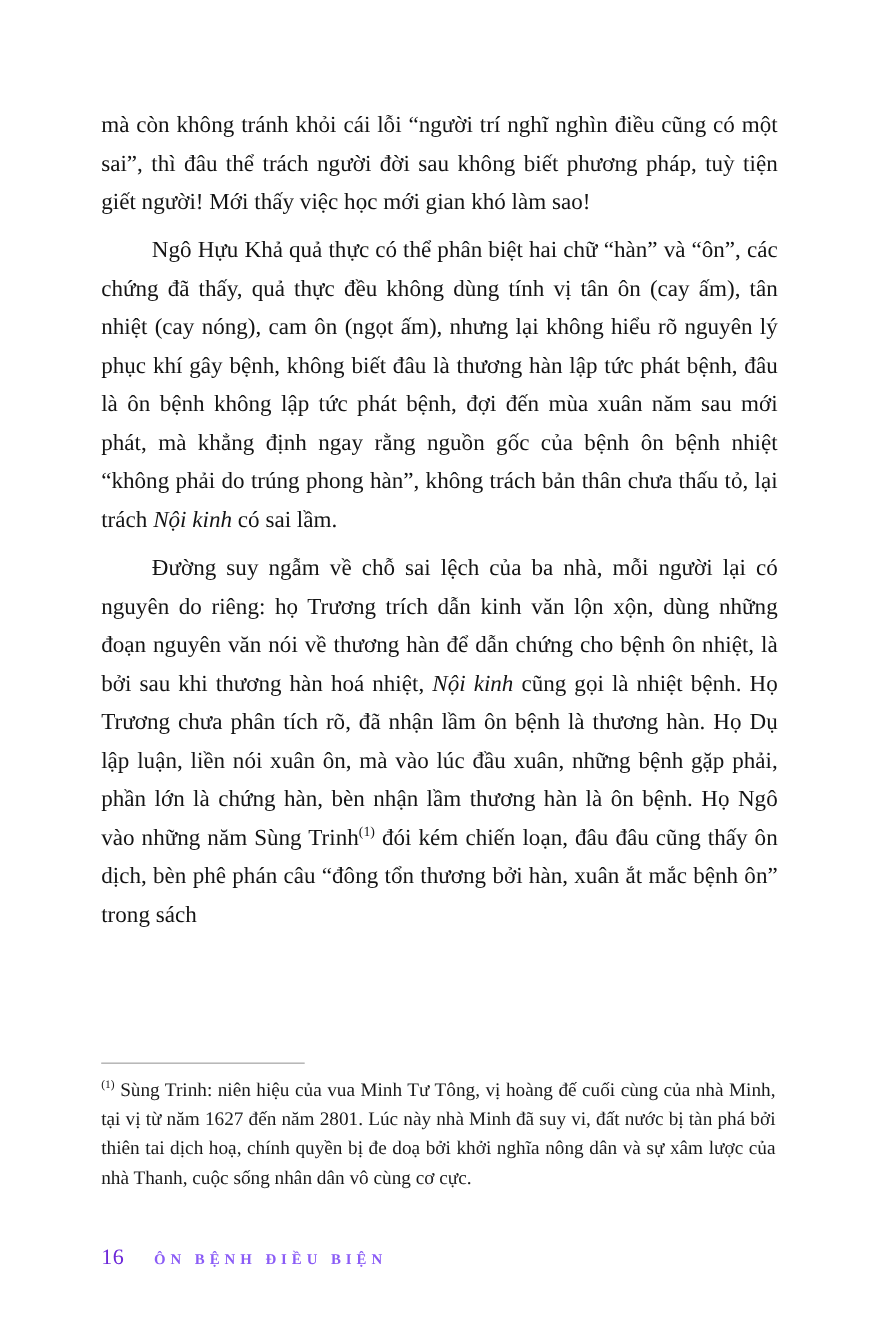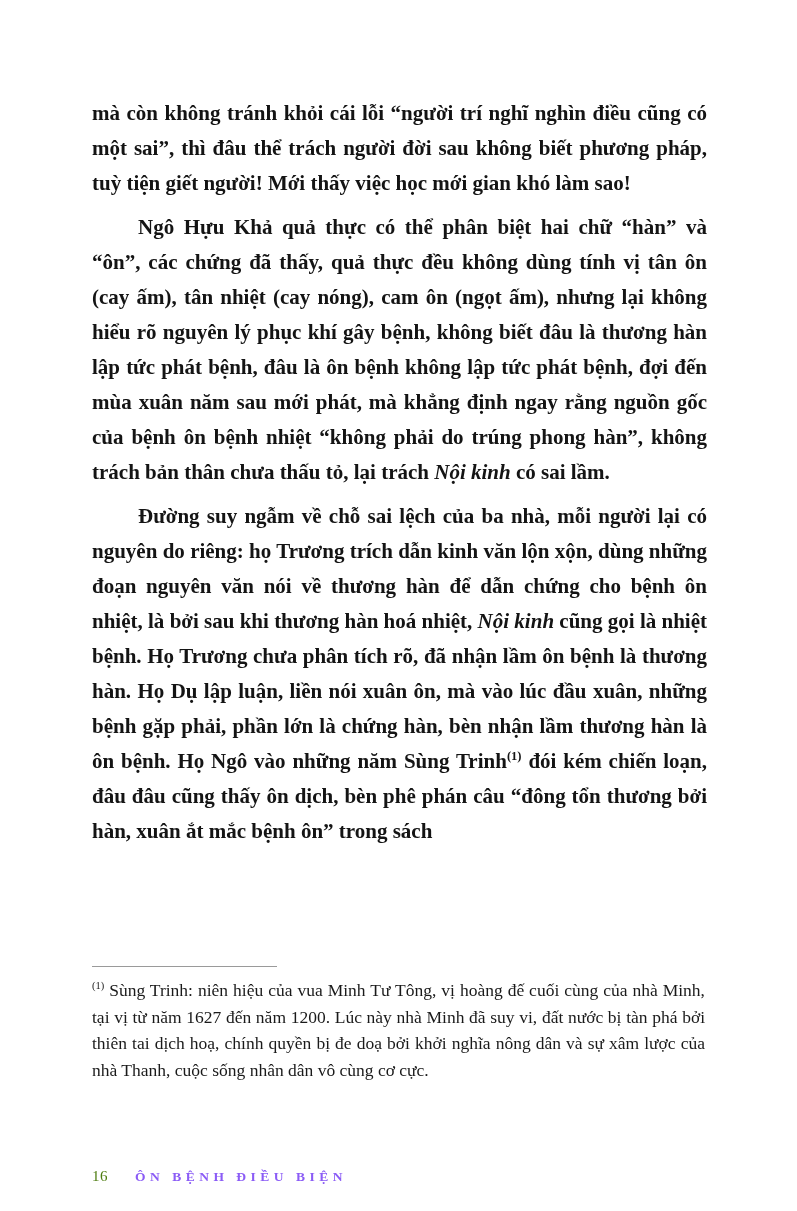--- a/index.html
+++ b/index.html
@@ -15,21 +15,20 @@
     overflow: hidden;
   }
   .text-block {
     position: absolute;
     left: 92px;
     right: 90px;
     top: 96px;
     text-align: justify;
     font-size: 21px;
     line-height: 35px;
-    font-weight: bold;
   }
   .para {
     text-indent: 46px;
     margin-bottom: 9px;
   }
   .para.continuation {
     text-indent: 0;
   }
   .para em {
     font-style: italic;
@@ -59,24 +58,23 @@
   }
   .footer {
     position: absolute;
     left: 92px;
     top: 1132px;
     display: flex;
     align-items: baseline;
     gap: 27px;
   }
   .page-num {
-    font-size: 15px;
+    font-size: 20px;
     letter-spacing: 0.5px;
-    color: #4d7c0f;
-    margin-top: 36px;
+    color: #6d28d9;
   }
   .book-title {
     font-size: 13.5px;
     font-weight: 700;
     letter-spacing: 4.5px;
     color: #8b5cf6;
   }
 </style>
 </head>
 <body>
@@ -88,20 +86,20 @@
     <p class="para continuation"><span>mà còn không tránh khỏi cái lỗi “người trí nghĩ nghìn điều cũng có một sai”, thì đâu thể trách người đời sau không biết phương pháp, tuỳ tiện giết người! Mới thấy việc học mới gian khó làm sao!</span></p>
 
     <p class="para"><span>Ngô Hựu Khả quả thực có thể phân biệt hai chữ “hàn” và “ôn”, các chứng đã thấy, quả thực đều không dùng tính vị tân ôn (cay ấm), tân nhiệt (cay nóng), cam ôn (ngọt ấm), nhưng lại không hiểu rõ nguyên lý phục khí gây bệnh, không biết đâu là thương hàn lập tức phát bệnh, đâu là ôn bệnh không lập tức phát bệnh, đợi đến mùa xuân năm sau mới phát, mà khẳng định ngay rằng nguồn gốc của bệnh ôn bệnh nhiệt “không phải do trúng phong hàn”, không trách bản thân chưa thấu tỏ, lại trách </span><em>Nội kinh</em><span> có sai lầm.</span></p>
 
     <p class="para"><span>Đường suy ngẫm về chỗ sai lệch của ba nhà, mỗi người lại có nguyên do riêng: họ Trương trích dẫn kinh văn lộn xộn, dùng những đoạn nguyên văn nói về thương hàn để dẫn chứng cho bệnh ôn nhiệt, là bởi sau khi thương hàn hoá nhiệt, </span><em>Nội kinh</em><span> cũng gọi là nhiệt bệnh. Họ Trương chưa phân tích rõ, đã nhận lầm ôn bệnh là thương hàn. Họ Dụ lập luận, liền nói xuân ôn, mà vào lúc đầu xuân, những bệnh gặp phải, phần lớn là chứng hàn, bèn nhận lầm thương hàn là ôn bệnh. Họ Ngô vào những năm Sùng Trinh</span><sup class="fn-ref">(1)</sup><span> đói kém chiến loạn, đâu đâu cũng thấy ôn dịch, bèn phê phán câu “đông tổn thương bởi hàn, xuân ắt mắc bệnh ôn” trong sách</span></p>
 
   </main>
 
   <div class="footnote-sep"></div>
 
-  <div class="footnote"><sup class="fn-ref">(1)</sup><span> Sùng Trinh: niên hiệu của vua Minh Tư Tông, vị hoàng đế cuối cùng của nhà Minh, tại vị từ năm 1627 đến năm 1200. Lúc này nhà Minh đã suy vi, đất nước bị tàn phá bởi thiên tai dịch hoạ, chính quyền bị đe doạ bởi khởi nghĩa nông dân và sự xâm lược của nhà Thanh, cuộc sống nhân dân vô cùng cơ cực.</span></div>
+  <div class="footnote"><sup class="fn-ref">(1)</sup><span> Sùng Trinh: niên hiệu của vua Minh Tư Tông, vị hoàng đế cuối cùng của nhà Minh, tại vị từ năm 1627 đến năm 2801. Lúc này nhà Minh đã suy vi, đất nước bị tàn phá bởi thiên tai dịch hoạ, chính quyền bị đe doạ bởi khởi nghĩa nông dân và sự xâm lược của nhà Thanh, cuộc sống nhân dân vô cùng cơ cực.</span></div>
 
   <footer class="footer">
     <span class="page-num">16</span>
     <span class="book-title">ÔN BỆNH ĐIỀU BIỆN</span>
   </footer>
 
 </div>
 
 </body></html>

